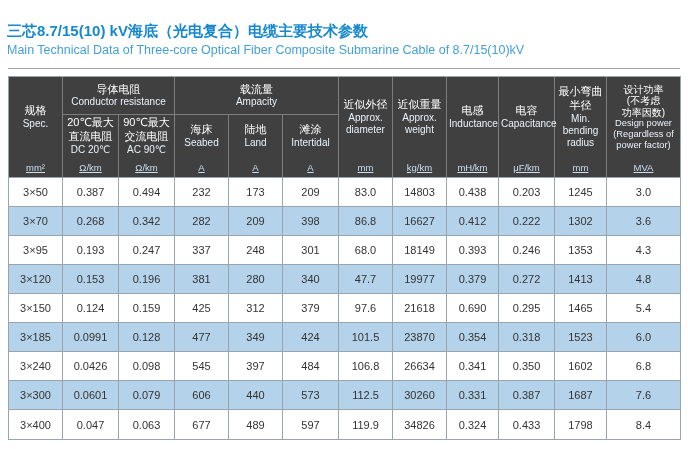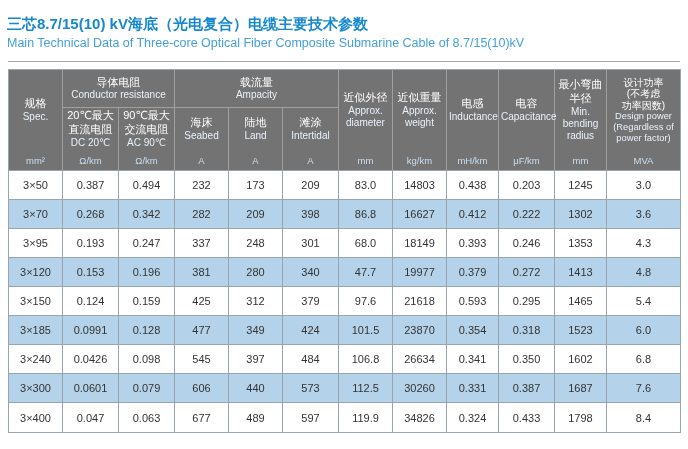--- a/index.html
+++ b/index.html
@@ -1,30 +1,30 @@
 <!DOCTYPE html>
 <html><head>
 <meta charset="utf-8">
 <style>
   html,body{margin:0;padding:0;background:#ffffff;}
   body{width:688px;height:449px;overflow:hidden;font-family:"Liberation Sans","DejaVu Sans",sans-serif;}
-  .page{padding:13px 7px 0 7px;}
+  .page{padding:20px 7px 0 7px;}
   .title-zh{color:#1588ce;font-size:15px;font-weight:bold;line-height:21px;}
   .title-en{color:#44a0d8;font-size:12.5px;line-height:17px;margin-top:1px;}
   .divider{border:none;border-top:1px solid #a6a6a6;margin:9px 1px 0 1px;height:0;}
   .table-wrap{margin:7px 0 0 1px;width:673px;border:1px solid #98a5af;box-sizing:border-box;}
   table{border-collapse:separate;border-spacing:0;table-layout:fixed;width:671px;}
-  thead th{background:#737373;color:#ffffff;font-weight:normal;vertical-align:middle;
+  thead th{background:#404040;color:#ffffff;font-weight:normal;vertical-align:middle;
            text-align:center;padding:1px 2px;box-sizing:border-box;}
   thead th{border-right:1px solid rgba(255,255,255,0.32);}
   thead th.last-col{border-right:none;}
   thead th.group{border-bottom:1px solid rgba(255,255,255,0.32);height:38px;}
   thead tr.subrow th{height:42px;}
   thead tr.unitrow th{height:21px;border-bottom:1px solid #98a5af;
-                      color:#c9dff2;font-size:9.5px;}
+                      color:#c9dff2;font-size:9.5px;text-decoration:underline;}
   .hz{font-size:11px;line-height:1.25;white-space:pre-line;}
   .he{font-size:10px;line-height:1.2;color:#e9f2fa;}
   .small .hz{font-size:10px;line-height:1.15;}
   .small .he{font-size:9.3px;line-height:1.15;}
   tbody td{background:#ffffff;color:#333333;font-size:11px;text-align:center;
            vertical-align:middle;height:29px;box-sizing:border-box;
            border-right:1px solid #98a5af;border-bottom:1px solid #98a5af;padding:0 2px;}
   tbody td.last-col{border-right:none;}
   tbody tr:last-child td{border-bottom:none;}
   tbody tr:nth-child(even) td{background:#b4d3ea;}
@@ -191,21 +191,21 @@
       </tr>
       <tr>
         <td>3×150</td>
         <td>0.124</td>
         <td>0.159</td>
         <td>425</td>
         <td>312</td>
         <td>379</td>
         <td>97.6</td>
         <td>21618</td>
-        <td>0.593</td>
+        <td>0.690</td>
         <td>0.295</td>
         <td>1465</td>
         <td class="last-col">5.4</td>
       </tr>
       <tr>
         <td>3×185</td>
         <td>0.0991</td>
         <td>0.128</td>
         <td>477</td>
         <td>349</td>

